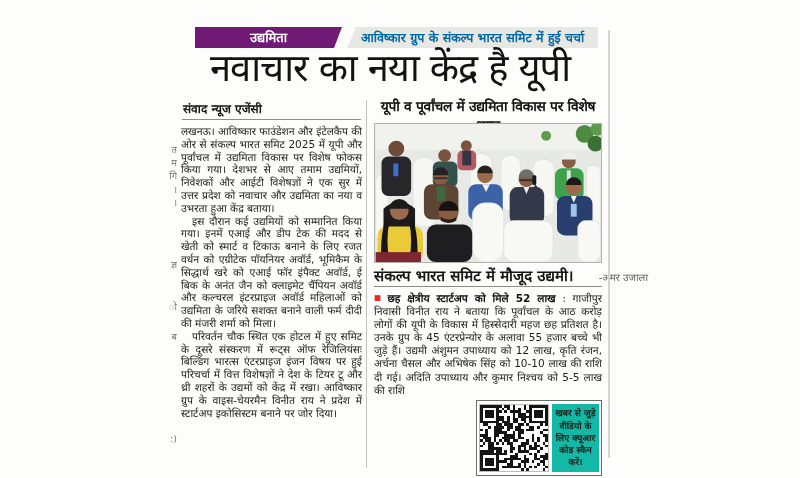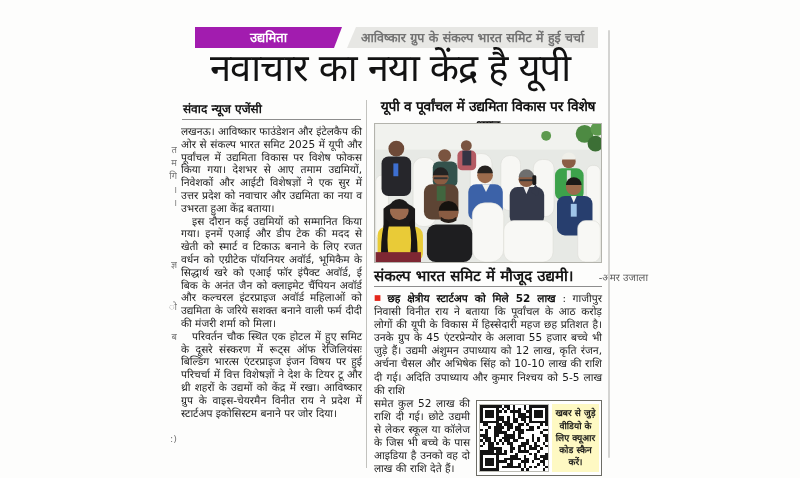--- a/index.html
+++ b/index.html
@@ -12,27 +12,27 @@
 
   
   .margin-frags span{
     position:absolute;left:162px;width:15px;overflow:hidden;
     font-size:9.5px;color:#4a4a4a;opacity:.75;white-space:nowrap;text-align:right;
   }
 
   
   .kicker{
     left:195px;top:27px;width:147px;height:21px;line-height:21px;
-    background:#a21caf;color:#fff;font-weight:bold;font-size:13px;text-align:center;
+    background:#701a75;color:#fff;font-weight:bold;font-size:13px;text-align:center;
     clip-path:polygon(0 0,100% 0,calc(100% - 8px) 100%,0 100%);
   }
   .strip{
     left:347px;top:27px;width:251px;height:21px;line-height:21px;
     background:#e7e7e4;clip-path:polygon(9px 0,100% 0,100% 100%,0 100%);
-    text-align:center;font-weight:bold;font-size:12.5px;color:#737373;
+    text-align:center;font-weight:bold;font-size:12.5px;color:#0369a1;
   }
   .headline{
     left:178px;top:44px;width:424px;margin:0;text-align:center;
     font-size:38px;font-weight:normal;color:#121212;letter-spacing:-1px;line-height:1.3;
   }
   .byline{left:183px;top:100px;font-weight:bold;font-size:12px;color:#161616;}
   .byline-rule{left:182px;top:119px;width:179px;height:1px;background:#8d8d8d;}
 
   
   .left-col{
@@ -66,21 +66,21 @@
   .bullet{color:#e4271b;font-size:7.5px;vertical-align:2px;margin-right:3px;}
   .right-para strong{font-weight:bold;color:#101010;}
 
   .qr-box{
     float:right;width:126px;height:76px;margin:3px 0 2px 6px;
     border:1px solid #6d6d66;background:#fff;box-sizing:border-box;
     display:flex;align-items:center;padding:2px;
   }
   .qr-box svg{flex:0 0 auto;border:1px solid #bdbdb5;}
   .qr-note{
-    flex:1;margin-left:3px;height:66px;background:#fef9c3;
+    flex:1;margin-left:3px;height:66px;background:#14b8a6;
     font-weight:bold;font-size:9px;line-height:1.35;text-align:center;color:#20201c;
     display:flex;align-items:center;justify-content:center;padding:1px;
   }
 
   .page-rule{left:608px;top:30px;width:2px;height:428px;background:#d4d4d2;border-radius:2px;}
 </style>
 </head>
 <body>
 
 <div class="margin-frags abs">
@@ -443,17 +443,16 @@
             <rect x="18" y="0" width="7" height="7"></rect>
             <rect x="19" y="1" width="5" height="5" fill="#fff"></rect>
             <rect x="20" y="2" width="3" height="3"></rect>
             <rect x="0" y="18" width="7" height="7"></rect>
             <rect x="1" y="19" width="5" height="5" fill="#fff"></rect>
             <rect x="2" y="20" width="3" height="3"></rect>
           </g>
         </svg>
       <div class="qr-note">खबर से जुड़े वीडियो के लिए क्यूआर कोड स्कैन करें।</div>
     </div>
-    <span>समेत कुल 52 लाख की राशि दी गई। छोटे उद्यमी से लेकर स्कूल या कॉलेज के जिस भी बच्चे के पास आइडिया है उनको वह दो लाख की राशि देते हैं।</span>
   </div>
 </div>
 
 <div class="page-rule abs"></div>
 
 </body></html>

